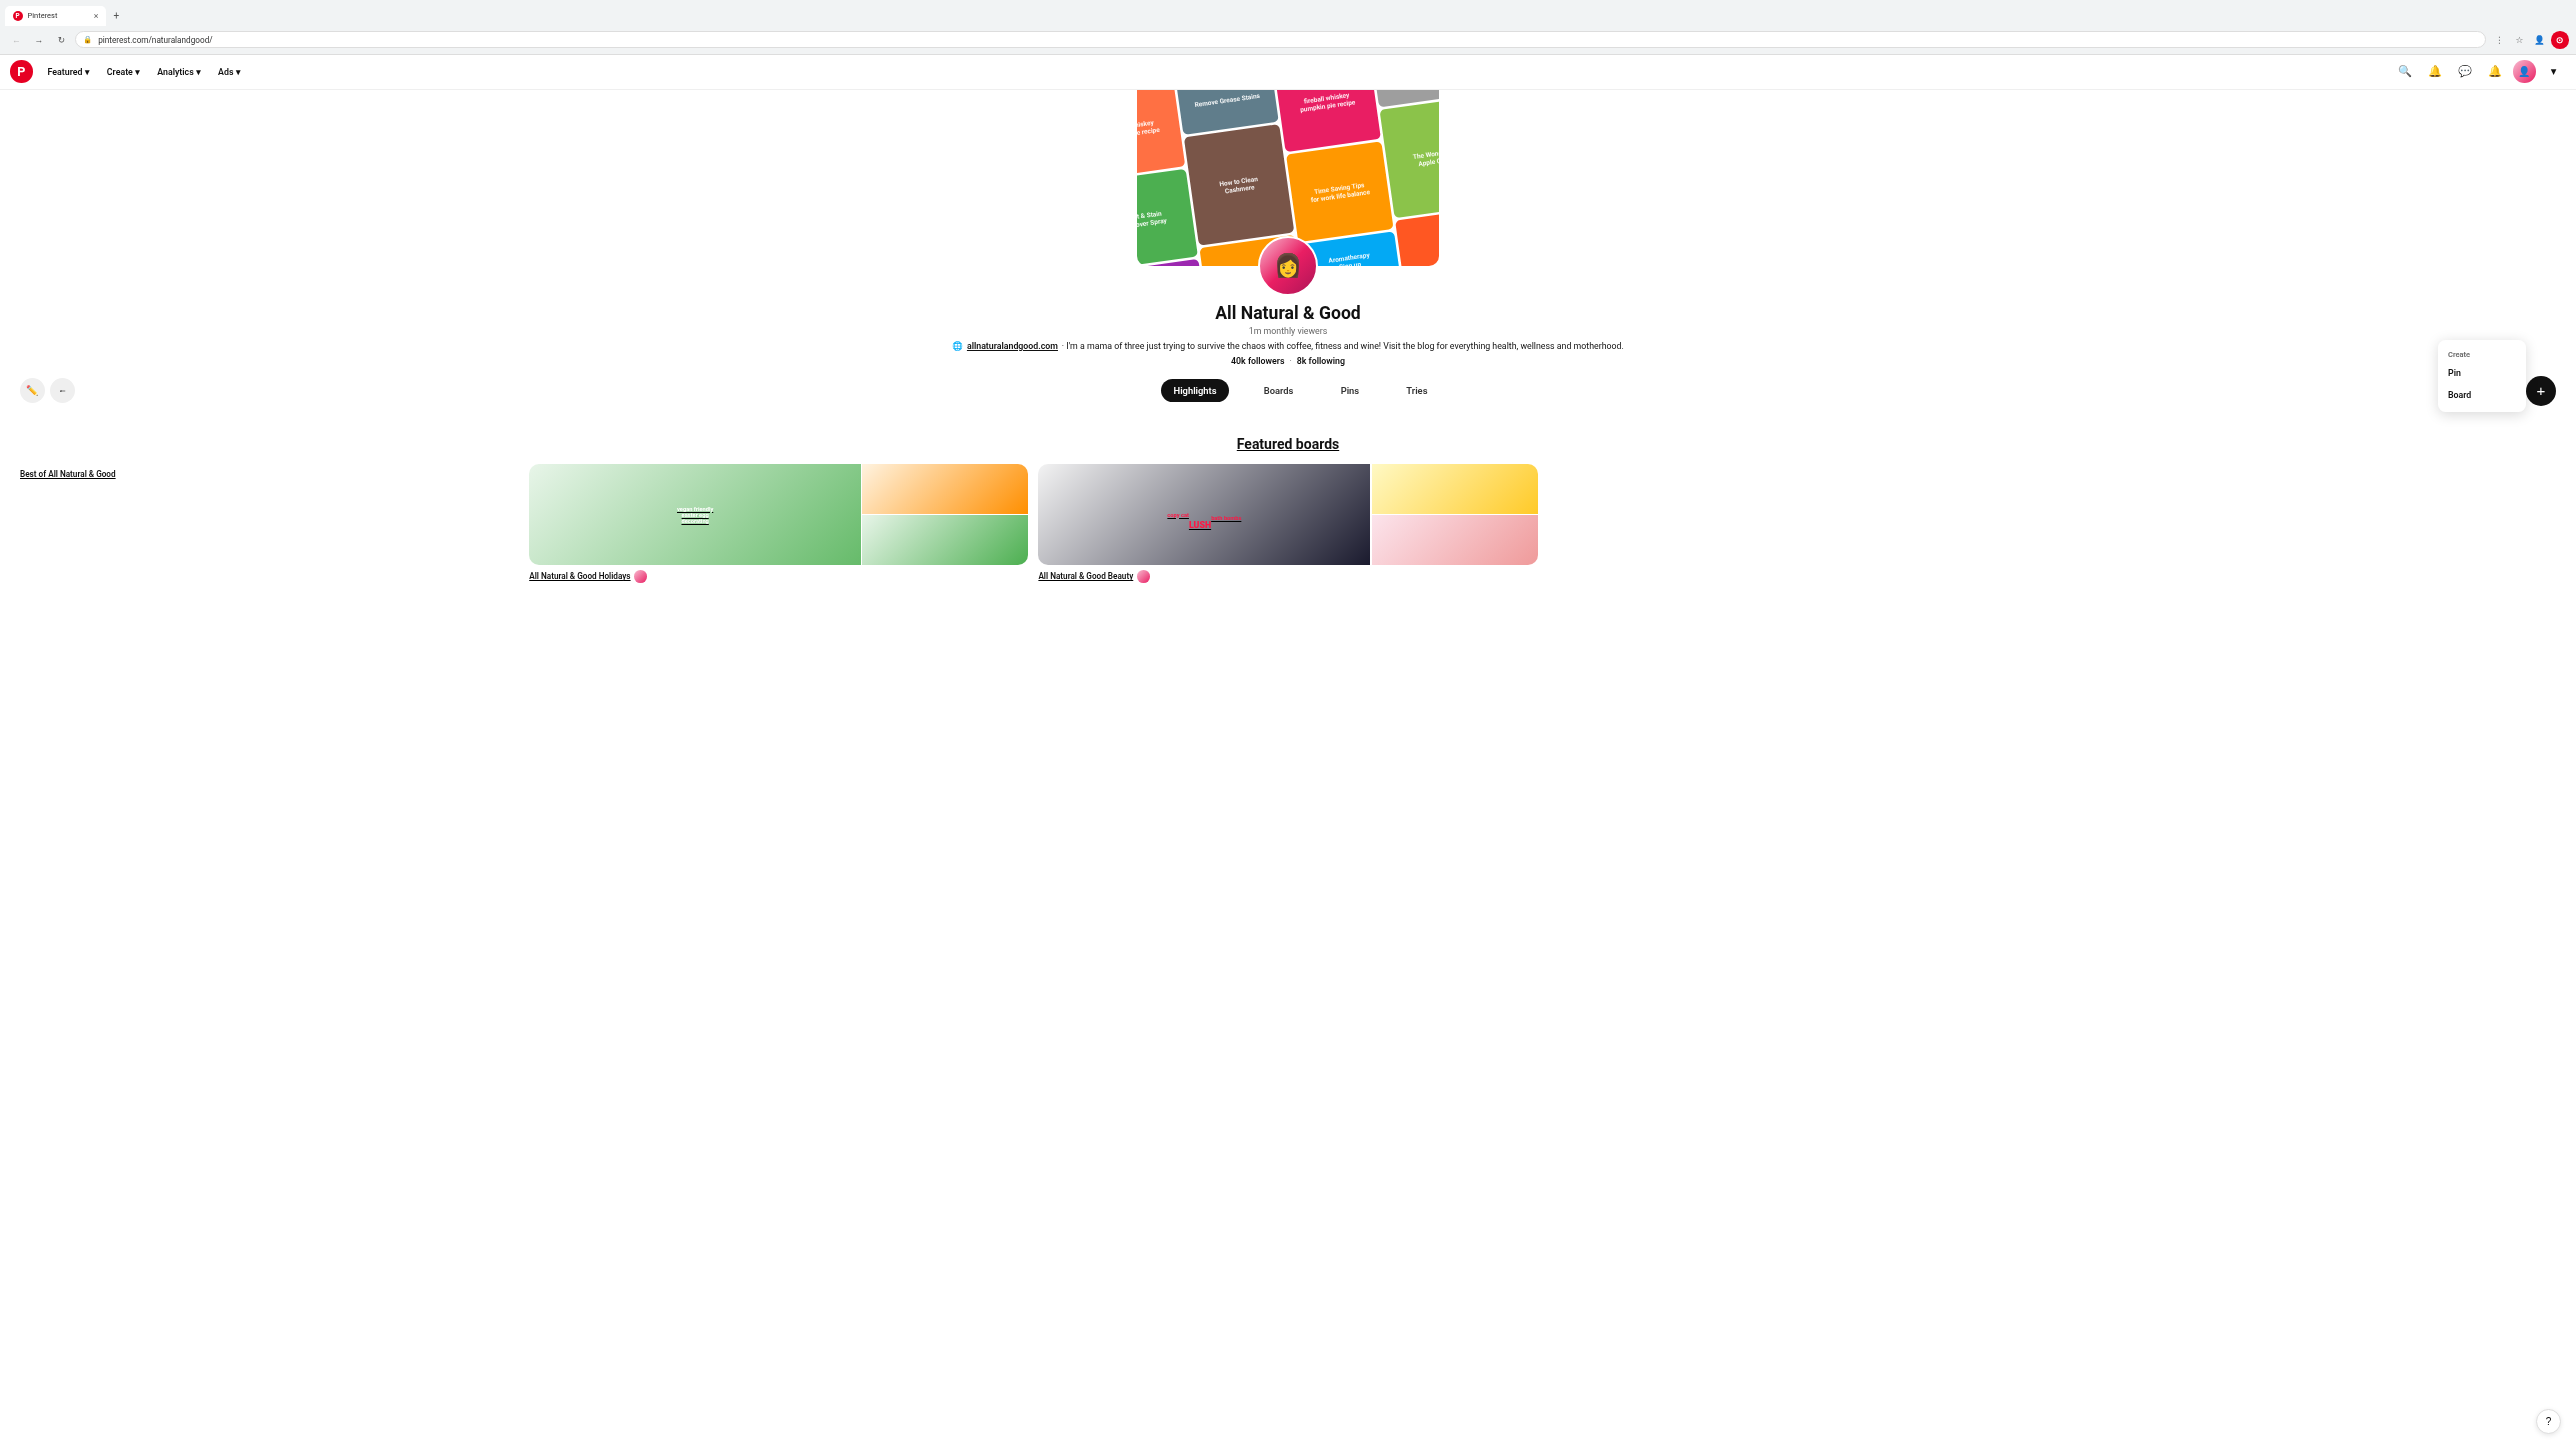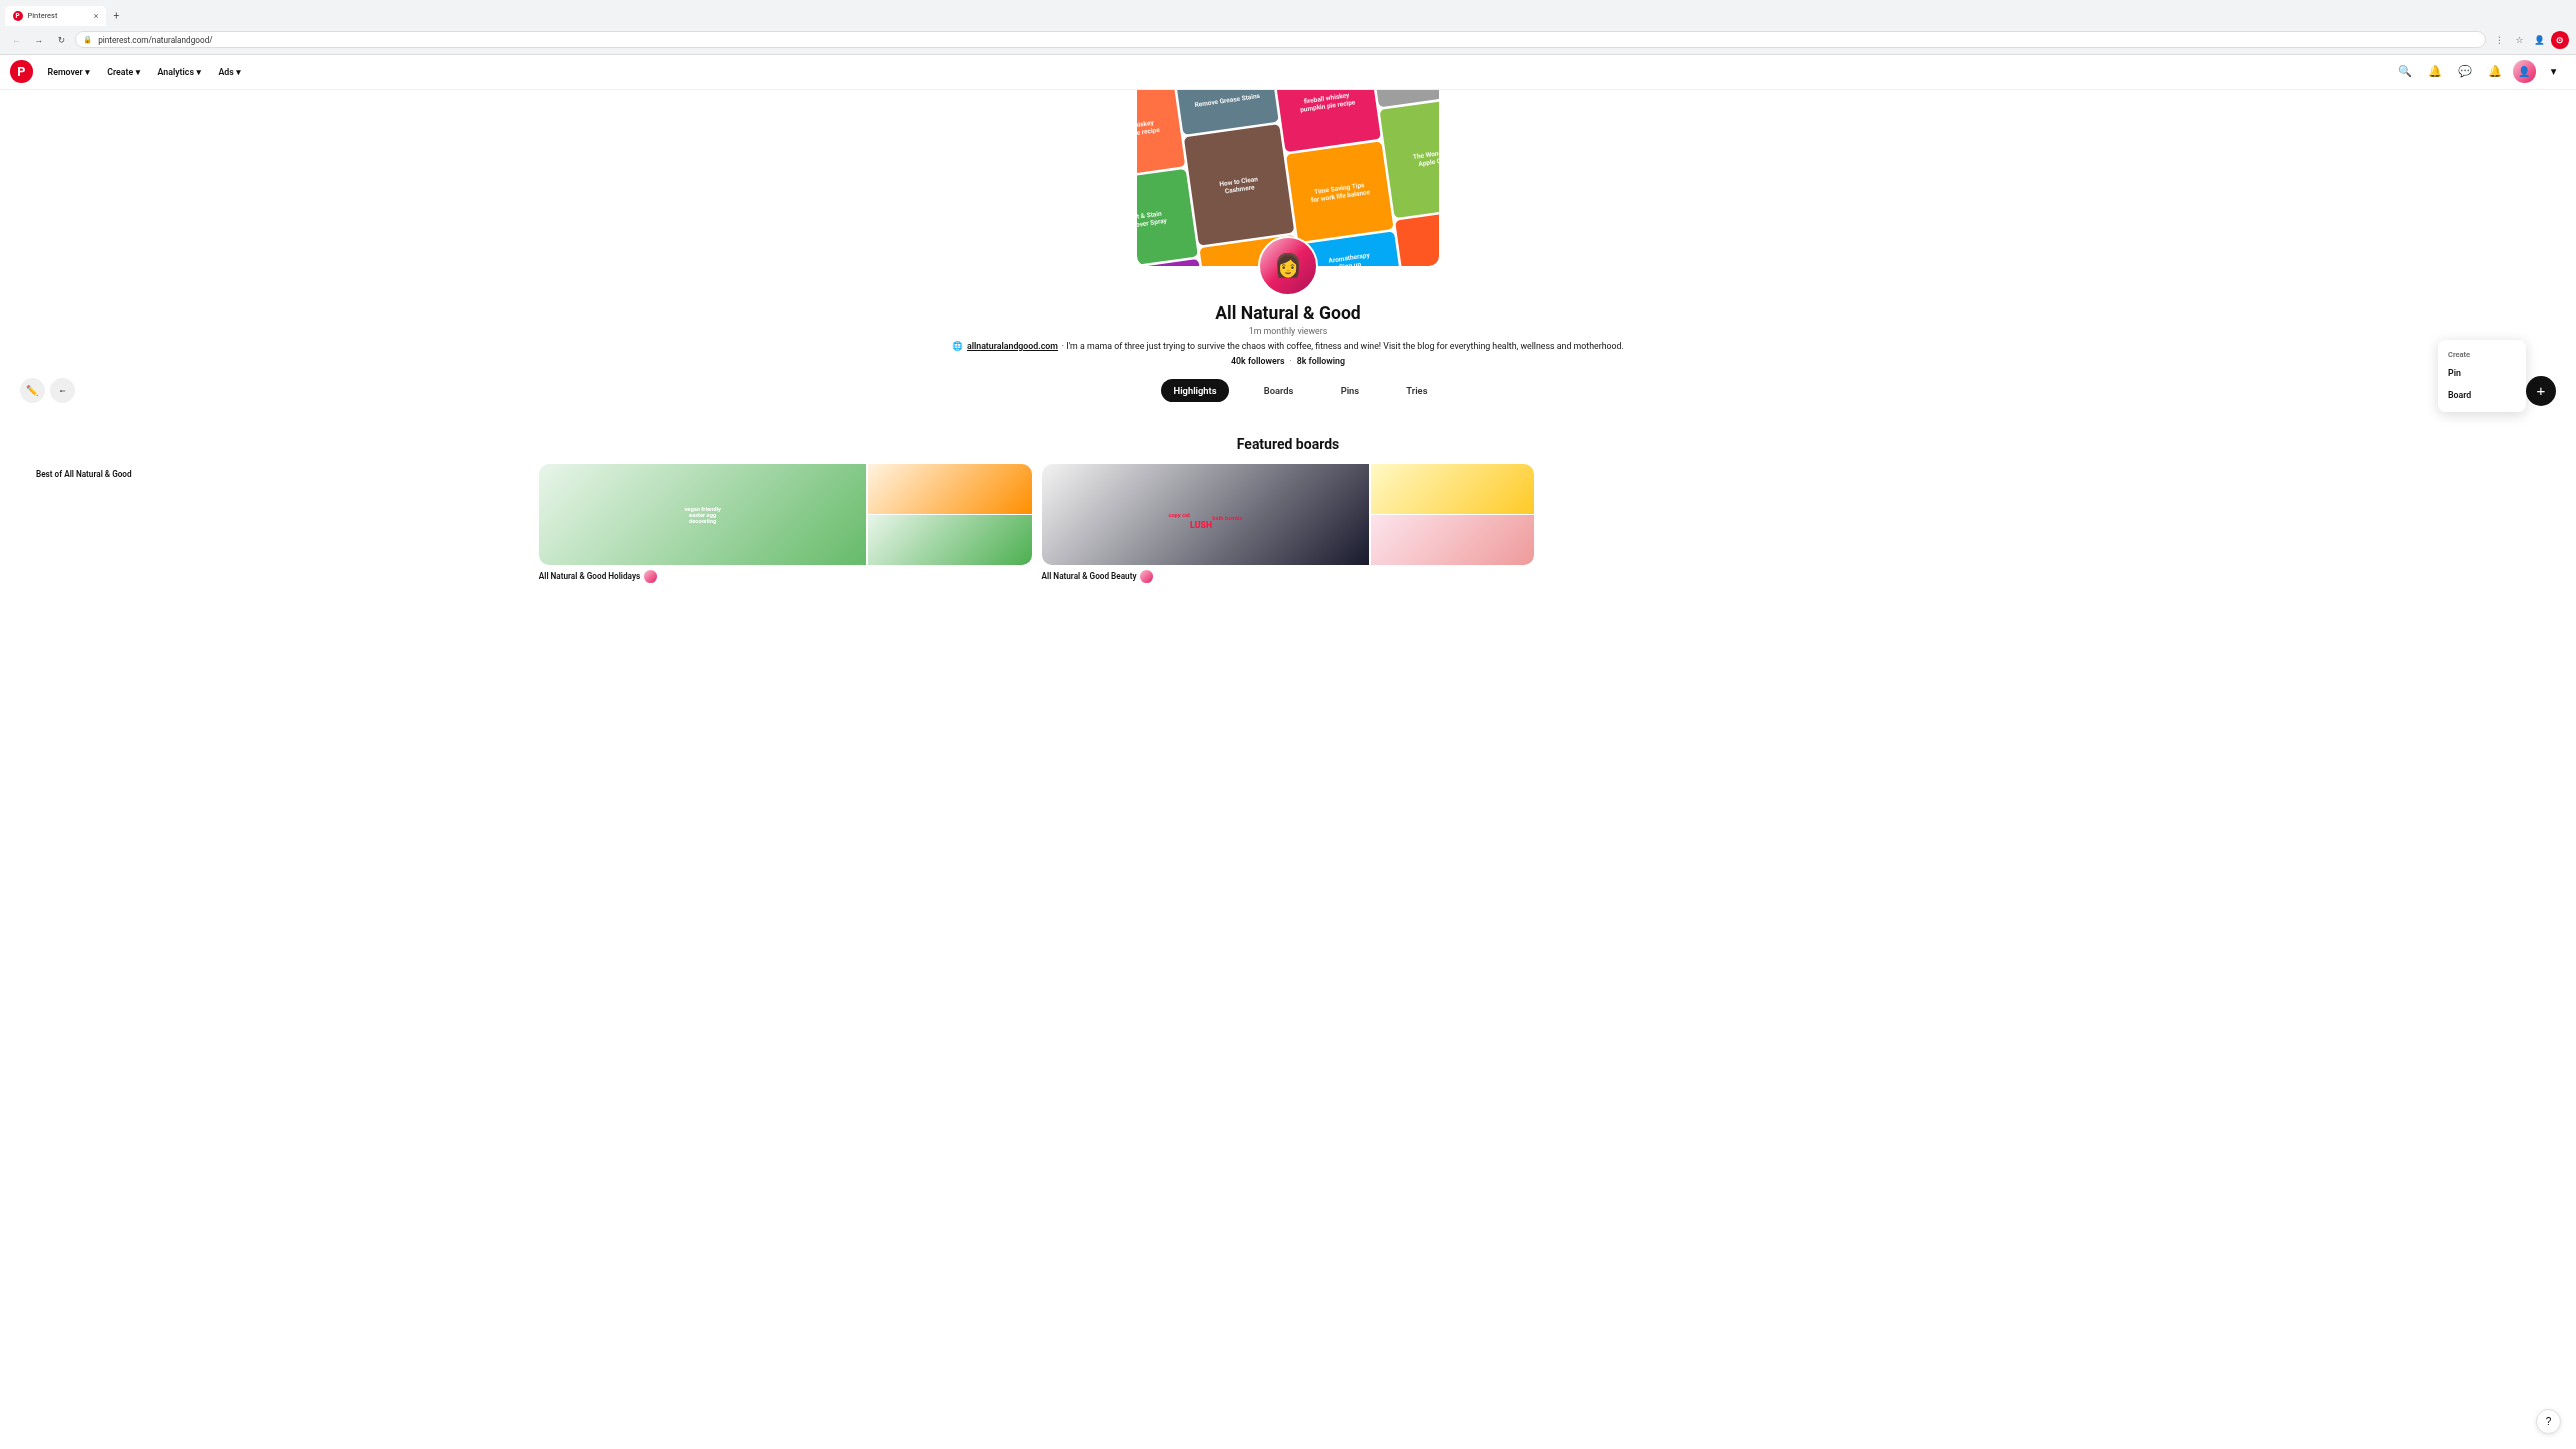--- a/index.html
+++ b/index.html
@@ -307,22 +307,23 @@
     .dropdown-item {
       padding: 6.3px 10px;
       cursor: pointer;
       font-size: 8.8px;
       font-weight: 600;
       color: #111;
     }
 
     
     .featured-section {
-      padding: 15px 36px;
+      padding: 15px 20px;
       width: 100%;
+      text-decoration: underline;
     }
     .featured-title {
       font-size: 14px;
       font-weight: 700;
       color: #111;
       text-align: center;
       margin-bottom: 12.6px;
     }
     .boards-grid {
       display: grid;
@@ -462,21 +463,21 @@
     </div>
   </div>
 </div>
 
 <div class="pinterest-app">
 
   <nav class="top-nav">
     <div class="nav-left">
       <div class="nav-logo">P</div>
       <div class="nav-menu-item">
-        <span>Remover</span>
+        <span>Featured</span>
         <span>▾</span>
       </div>
       <div class="nav-menu-item">
         <span>Create</span>
         <span>▾</span>
       </div>
       <div class="nav-menu-item">
         <span>Analytics</span>
         <span>▾</span>
       </div>

